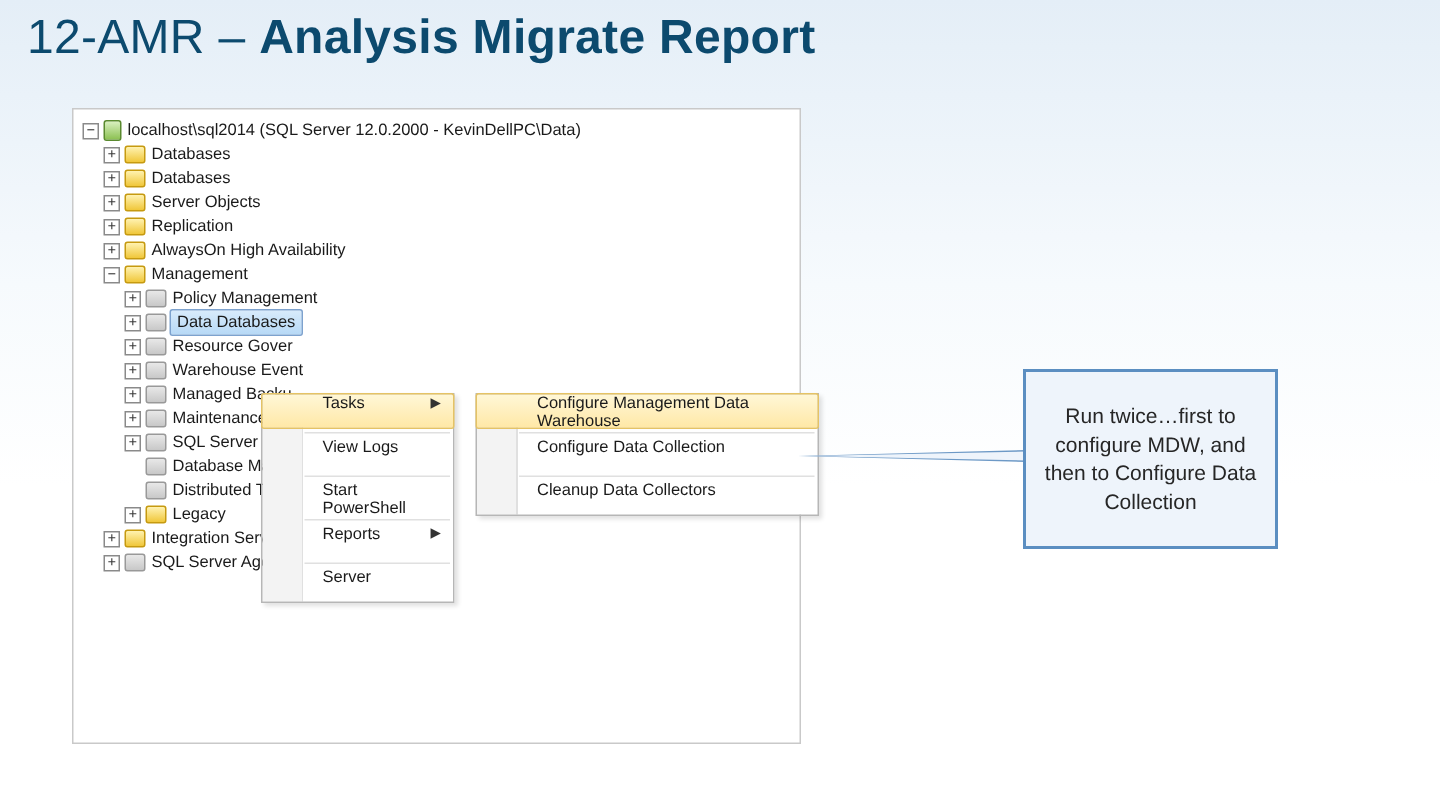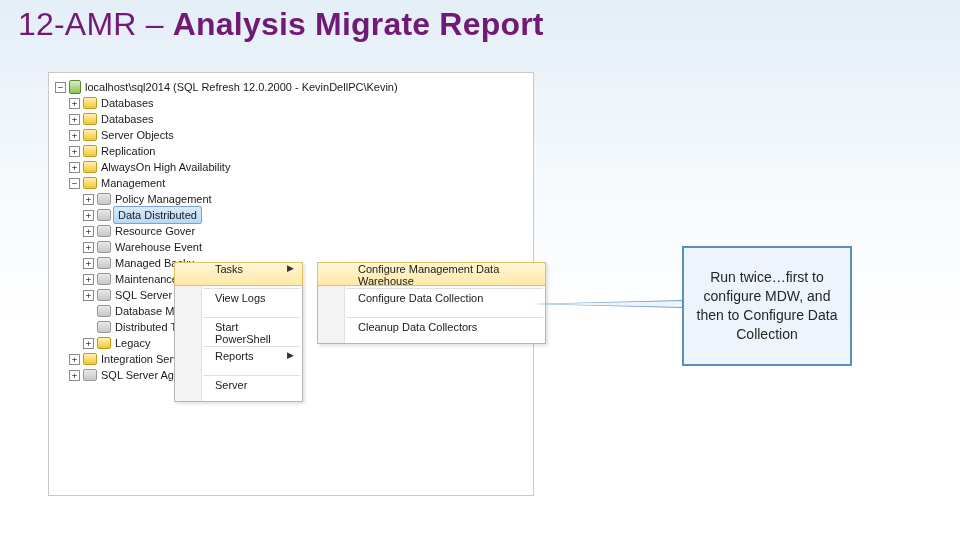--- a/index.html
+++ b/index.html
@@ -1,18 +1,18 @@
 <!DOCTYPE html>
 <html><head>
 <meta charset="utf-8">
 <style>
   html,body{margin:0;padding:0;width:960px;height:540px;font-family:"Segoe UI",Arial,sans-serif;overflow:hidden}
   body{background:linear-gradient(to bottom,#e4eef7 0%,#f6fafd 35%,#ffffff 60%)}
   .slide{position:relative;width:960px;height:540px}
-  .title{position:absolute;top:6px;left:18px;font-size:32px;font-weight:400;color:#701a75;letter-spacing:.2px}
+  .title{position:absolute;top:6px;left:18px;font-size:32px;font-weight:400;color:#0c4a6e;letter-spacing:.2px}
   .title .bold{font-weight:700}
   .panel{position:absolute;top:72px;left:48px;width:484px;height:422px;background:#fff;border:1px solid #c9c9c9}
   .tree{position:absolute;top:6px;left:6px;right:6px;font-size:11px;color:#1a1a1a}
   .row{display:flex;align-items:center;height:16px;line-height:16px;white-space:nowrap}
   .indent0{padding-left:0}
   .indent1{padding-left:14px}
   .indent2{padding-left:28px}
   .exp{width:11px;height:11px;border:1px solid #8a8a8a;margin-right:3px;display:flex;align-items:center;justify-content:center;font-size:9px;color:#3a3a3a;background:#fff;box-sizing:border-box;font-family:monospace}
   .nexp{width:11px;margin-right:3px}
   .ficon{width:14px;height:12px;margin-right:4px;display:inline-block;flex-shrink:0}
@@ -38,21 +38,21 @@
   <div class="title">
     <span>12-AMR – </span><span class="bold">Analysis Migrate Report</span>
   </div>
 
   <div class="panel">
     <div class="tree">
 
       <div class="row indent0">
         <span class="exp">−</span>
         <span class="ficon server"></span>
-        <span>localhost\sql2014 (SQL Refresh 12.0.2000 - KevinDellPC\Kevin)</span>
+        <span>localhost\sql2014 (SQL Server 12.0.2000 - KevinDellPC\Data)</span>
       </div>
 
       <div class="row indent1">
           <span class="exp">+</span>
           <span class="ficon folder"></span>
           <span>Databases</span>
         </div>
       <div class="row indent1">
           <span class="exp">+</span>
           <span class="ficon folder"></span>
@@ -81,21 +81,21 @@
         </div>
 
       <div class="row indent2">
           <span class="exp">+</span>
           <span class="ficon gen"></span>
           <span>Policy Management</span>
         </div>
       <div class="row indent2">
           <span class="exp">+</span>
           <span class="ficon gen"></span>
-          <span class="sel">Data Distributed</span>
+          <span class="sel">Data Databases</span>
         </div>
       <div class="row indent2">
           <span class="exp">+</span>
           <span class="ficon gen"></span>
           <span>Resource Gover</span>
         </div>
       <div class="row indent2">
           <span class="exp">+</span>
           <span class="ficon gen"></span>
           <span>Warehouse Event</span>

